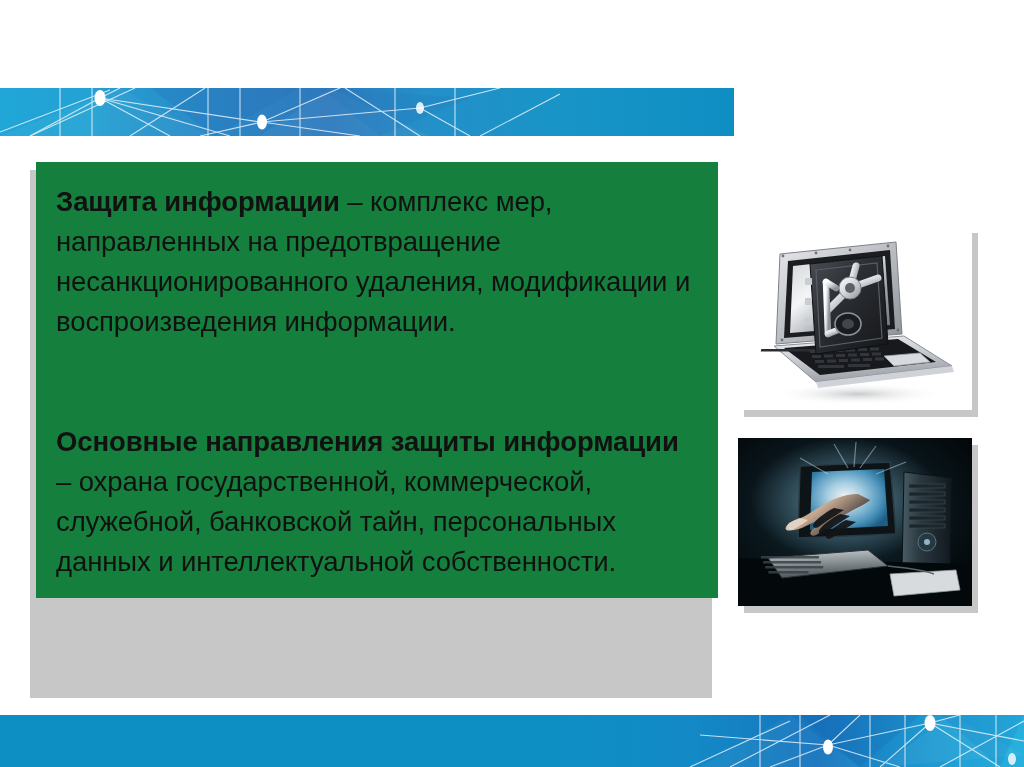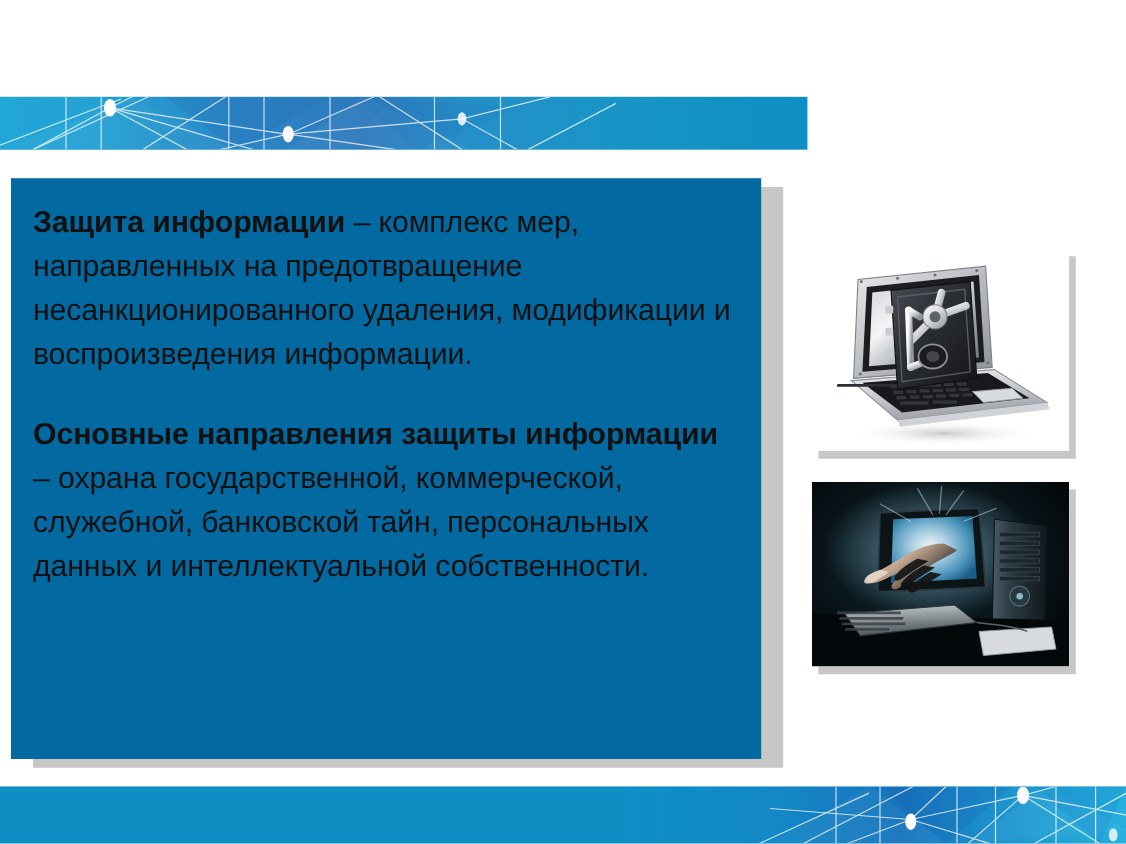--- a/index.html
+++ b/index.html
@@ -69,37 +69,37 @@
     position: absolute;
     left: 30px;
     top: 170px;
     width: 682px;
     height: 528px;
     background: #bdbdbd;
     opacity: 0.85;
   }
   .content-box {
     position: absolute;
-    left: 10px;
+    left: 36px;
     top: 162px;
     width: 682px;
-    height: 528px;
-    background: #0369a1;
+    height: 436px;
+    background: #15803d;
     box-sizing: border-box;
     padding: 14px 20px 10px 20px;
   }
   .para {
     font-size: 27.5px;
     line-height: 40px;
     color: #111111;
     margin: 0;
     letter-spacing: -0.1px;
   }
   .para.first { margin-top: 6px; }
-  .para.second { margin-top: 33px; }
+  .para.second { margin-top: 80px; }
   .para b { font-weight: 700; }
 
   
   .photo-wrap {
     position: absolute;
   }
   .photo-wrap.one { left: 738px; top: 226px; width: 234px; height: 184px; }
   .photo-wrap.two { left: 738px; top: 438px; width: 234px; height: 168px; }
   .photo-shadow {
     position: absolute;

